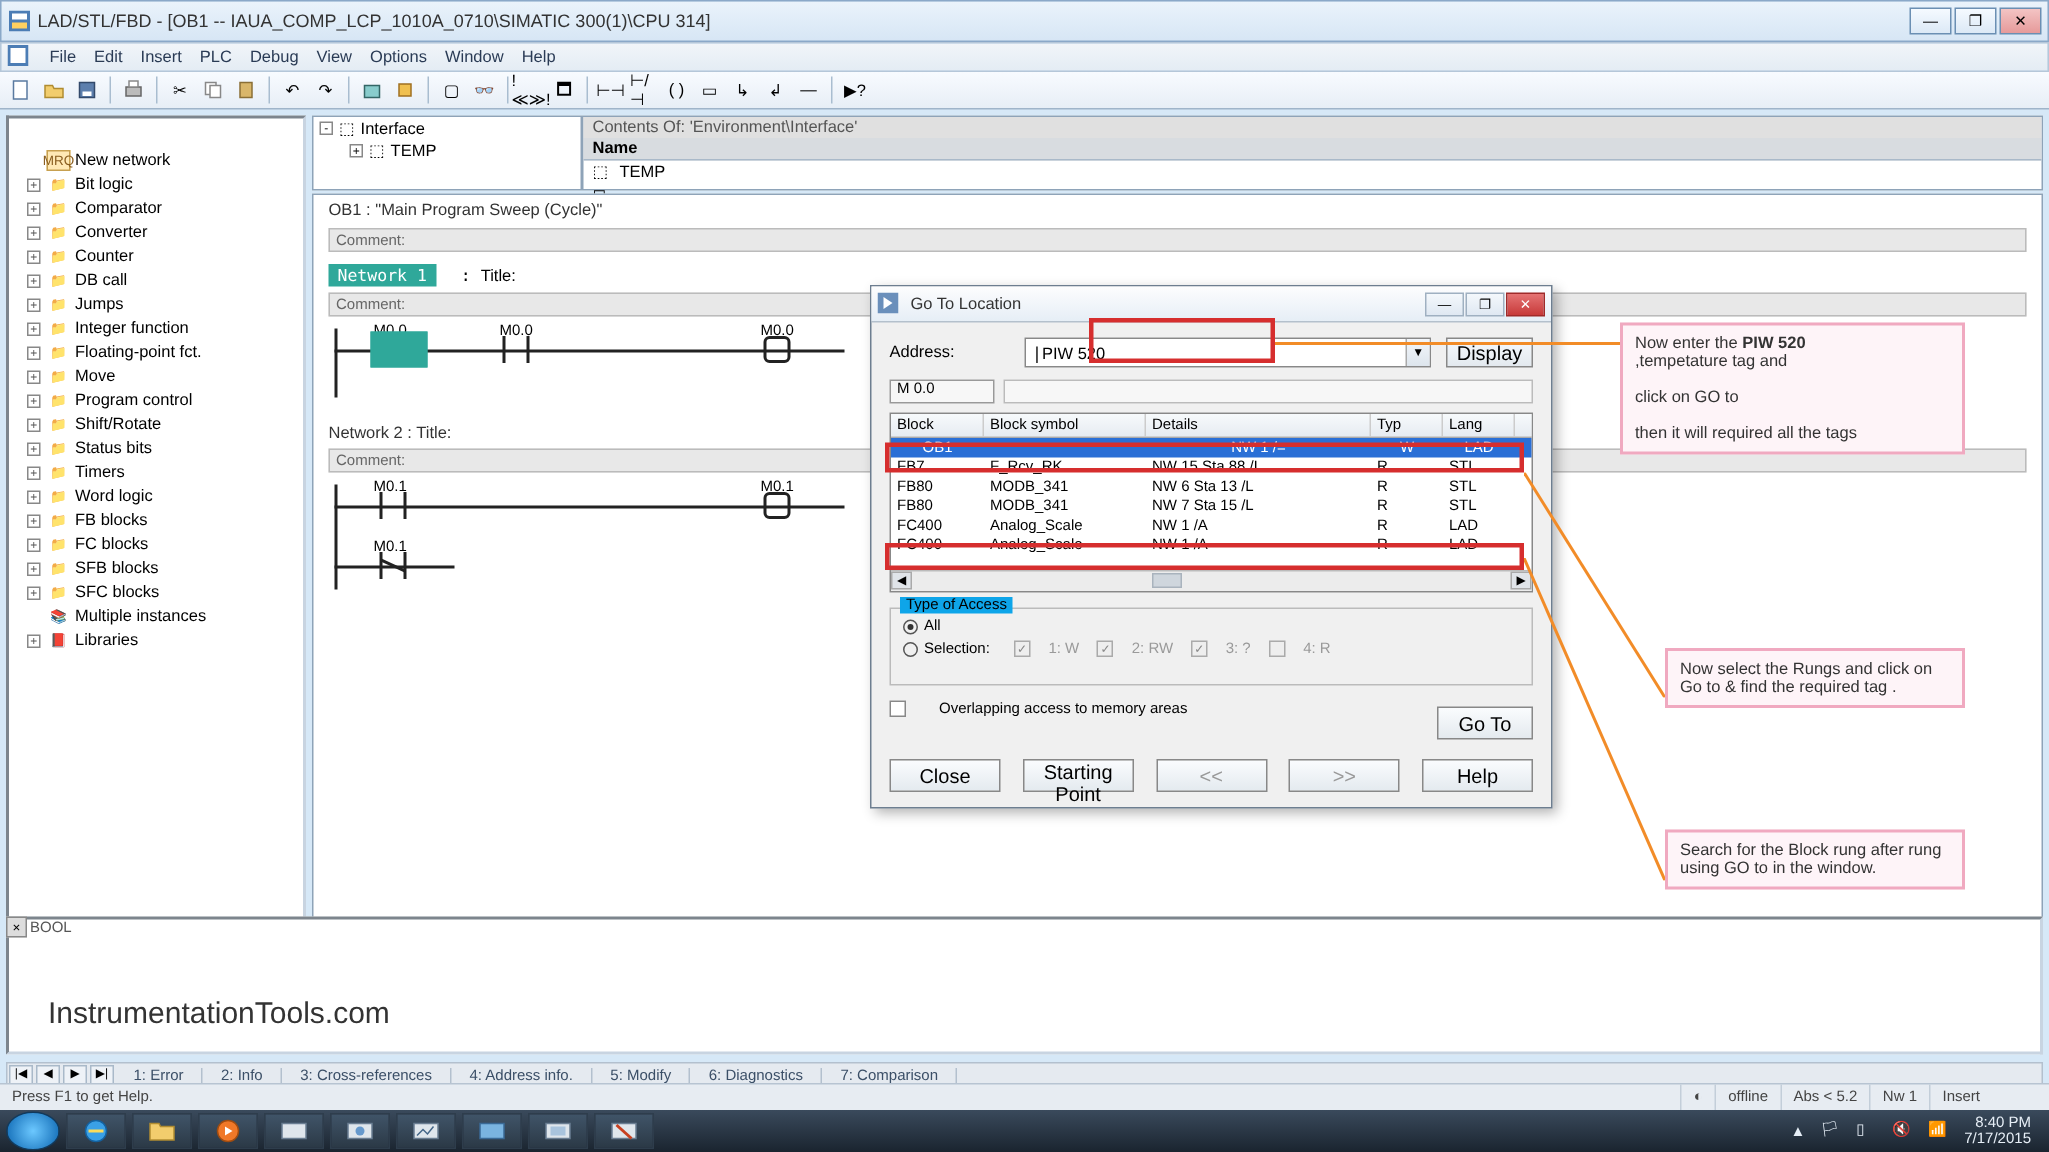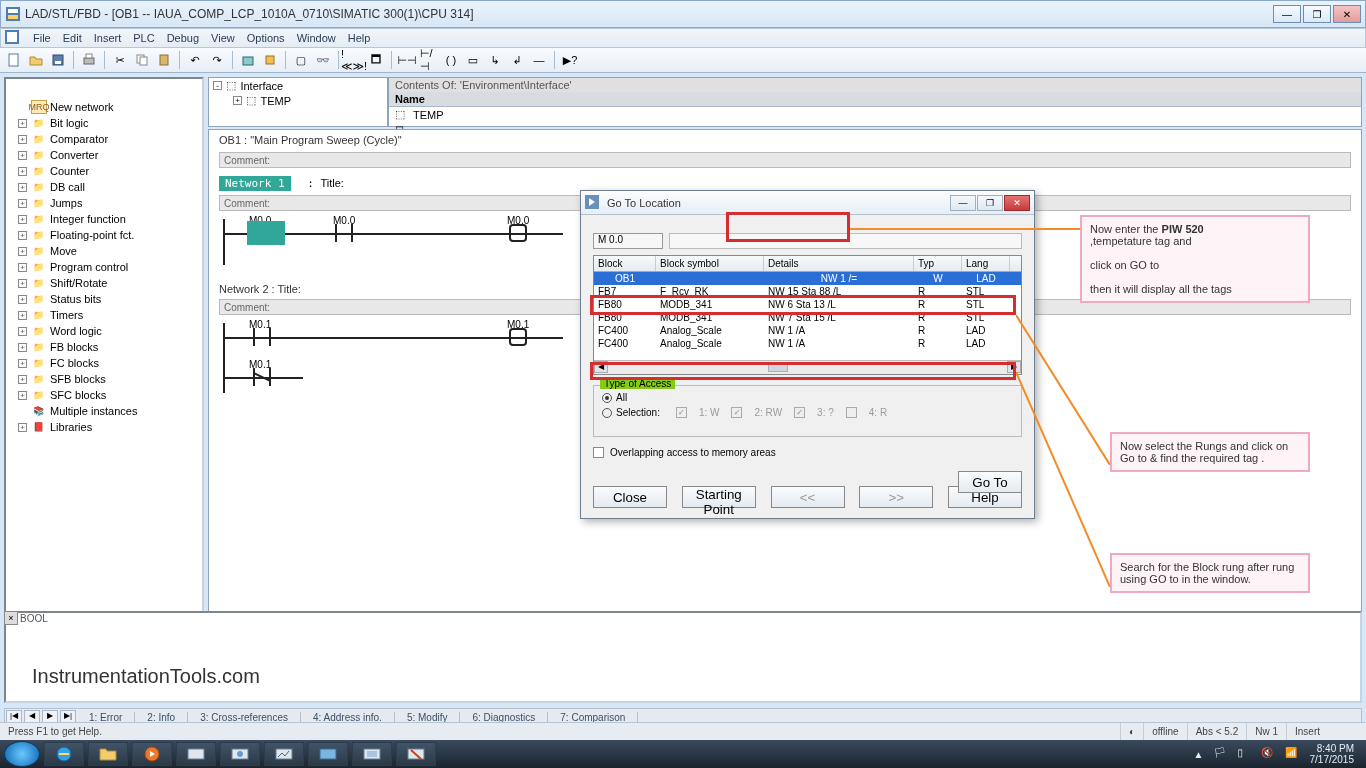--- a/index.html
+++ b/index.html
@@ -109,26 +109,26 @@
 .table .thead div { padding:2px 4px; border-right:1px solid #ccc; }
 .trow { display:flex; font-size:10px; font-family: Consolas, monospace; }
 .trow div { padding:1px 4px; white-space:nowrap; overflow:hidden; }
 .trow.sel { background:#2a6fd6; color:#fff;text-align:center; }
 .c-block { width:62px;} .c-sym { width:108px;} .c-det { width:150px;} .c-typ { width:48px;} .c-lang { width:48px;}
 .table .hscroll { position:absolute; left:0; right:0; bottom:0; height:14px; background:#ececec; border-top:1px solid #bbb; display:flex;}
 .table .hscroll .ar { width:14px; height:12px; border:1px solid #aaa; background:#e0e4e9; font-size:8px; text-align:center;}
 .table .hscroll .tr { flex:1; position:relative;}
 .table .hscroll .th { position:absolute; left:40%; width:20px; height:10px; top:1px; background:#cfd6dd; border:1px solid #a9b3bd;}
 .group { margin-top:10px; border:1px solid #bbb; padding:6px 8px 8px 8px; position:relative; height:52px;}
-.group .gt { position:absolute; top:-8px; left:6px; background:#84cc16; padding:0 4px; font-size:10px;}
+.group .gt { position:absolute; top:-8px; left:6px; background:#0ea5e9; padding:0 4px; font-size:10px;}
 .group .radio { display:flex; align-items:center; gap:4px; font-size:10px; margin-bottom:4px;}
 .group .sel-row { display:flex; align-items:center; gap:12px; font-size:10px; color:#9a9a9a;}
 .group .sel-row .cb { width:11px; height:11px; border:1px solid #aaa; background:#eee; display:inline-flex; align-items:center; justify-content:center; font-size:8px; color:#888;}
 .goto-btn { position:absolute; right:12px; top:280px; width:64px; height:22px; border:1px solid #888; background:linear-gradient(#fafcfe,#e4eaef);}
-.overlap { margin-top:10px; display:flex; align-items:center; gap:6px; font-size:10px;}
+.overlap { margin-top:10px; display:flex; align-items:center; gap:22px; font-size:10px;}
 .overlap .cb { width:11px; height:11px; border:1px solid #888; background:#fff;}
 .btnrow { margin-top:12px; display:flex; justify-content:space-between; }
 .btnrow .btn { width:74px; height:22px; border:1px solid #888; background:linear-gradient(#fafcfe,#e4eaef);margin-top:16px;}
 .btnrow .btn.disabled { color:#999; }
 
 
 .redbox { position:absolute; border:3px solid #d62e2e; pointer-events:none; }
 .pinkbox { position:absolute; border:2px solid #f0a9c0; background:#fef4f8; padding:6px 8px; font-size:11px; color:#333; }
 .orangeline { position:absolute; pointer-events:none; }
 
@@ -542,20 +542,28 @@
         </svg>
       </span>
     <span class="t">Go To Location</span>
     <div class="wbtns">
       <div class="b">—</div>
       <div class="b">❐</div>
       <div class="b close">✕</div>
     </div>
   </div>
   <div class="dlg-body">
+    <div class="addr-row">
+      <label>Address:</label>
+      <div class="combo">
+        <span style="font-family:Consolas,monospace;">|<span>PIW 520</span></span>
+        <span class="arrow">▼</span>
+      </div>
+      <button class="dispbtn">Display</button>
+    </div>
     <div class="m-row">
       <div class="mbox">M    0.0</div>
       <div class="long"></div>
     </div>
 
     <div class="table">
       <div class="thead">
         <div class="c-block">Block</div>
         <div class="c-sym">Block symbol</div>
         <div class="c-det">Details</div>
@@ -666,21 +674,21 @@
     <line x1="0" y1="0" x2="94" y2="150" stroke="#f28c28" stroke-width="2"></line>
   </svg>
 <svg class="orangeline" style="left:1016px; top:372px; width:94px; height:215px;">
     <line x1="0" y1="0" x2="94" y2="215" stroke="#f28c28" stroke-width="2"></line>
   </svg>
 
 <div class="pinkbox" style="left:1080px; top:215px; width:230px;">
   <div><span>Now enter the </span><b>PIW 520</b></div>
   <div>,tempetature tag and</div><br>
   <div>click on GO to</div><br>
-  <div>then it will display all the tags</div>
+  <div>then it will required all the tags</div>
 </div>
 <div class="pinkbox" style="left:1110px; top:432px; width:200px;">
   <span>Now select the Rungs and click on Go to &amp; find the required tag .</span>
 </div>
 <div class="pinkbox" style="left:1110px; top:553px; width:200px;">
   <span>Search for the Block rung after rung using GO to in the window.</span>
 </div>
 
 <div class="watermark">InstrumentationTools.com</div>
 

